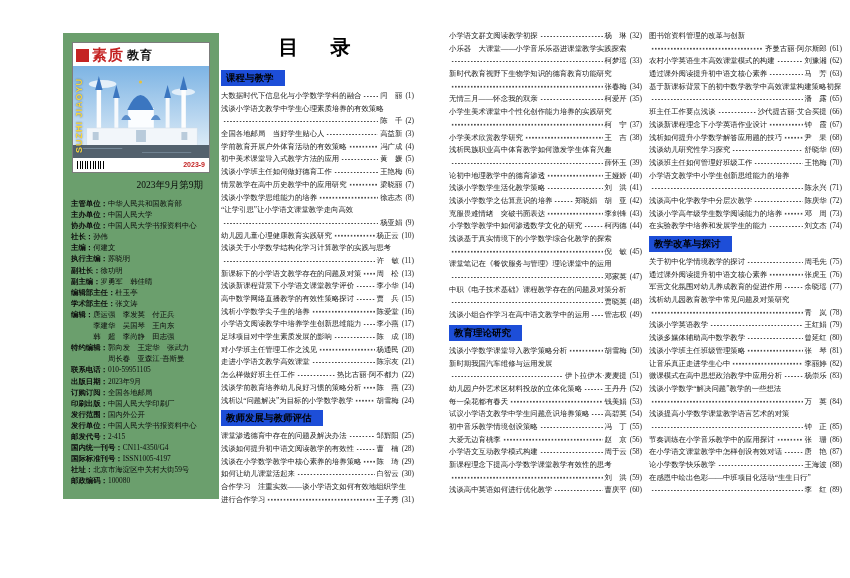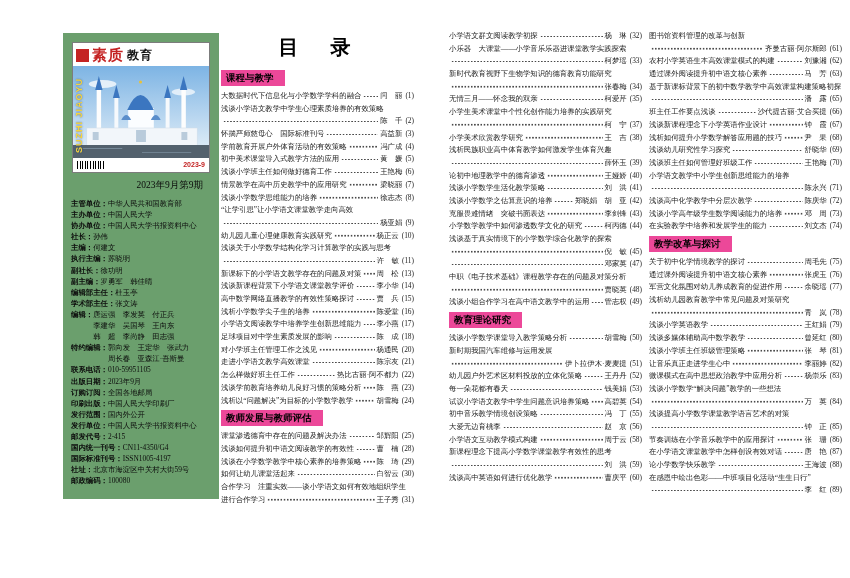--- a/index.html
+++ b/index.html
@@ -38,21 +38,21 @@
   
   .toc-col{position:absolute;top:30px;width:193px;}
   #toc-col1{left:221px;}
   #toc-col2{left:449px;}
   #toc-col3{left:649px;}
   .toc-title{
     text-align:center;font-size:20px;font-weight:bold;color:#000;
     letter-spacing:6px;margin:4px 0 9px;
   }
   .section-bar{
-    background:#ec4899;color:#000;font-weight:bold;font-size:9.5px;
+    background:#1d4ed8;color:#000;font-weight:bold;font-size:9.5px;
     font-family:"Liberation Sans",sans-serif;
     width:fit-content;padding:2px 11px 2px 5px;margin:3px 0 4px;line-height:12px;
   }
   .t-line{display:flex;align-items:baseline;height:12.7px;line-height:12.7px;font-size:7.4px;white-space:nowrap;}
   .t-title{flex:0 1 auto;overflow:hidden;}
   .t-title-full{height:12.7px;line-height:12.7px;font-size:7.4px;white-space:nowrap;overflow:hidden;}
   .leader{
     flex:1 1 4px;min-width:4px;height:3.4px;align-self:center;margin:0 2px;
     background-image:radial-gradient(circle,#4a4a4a 0.7px,transparent 0.85px);
     background-size:3.2px 3.4px;background-repeat:repeat-x;background-position:0 50%;
@@ -153,21 +153,21 @@
       <span class="t-author">闫　丽</span>
       <span class="t-page">(1)</span>
     </div>
     <div class="t-title-full">浅谈小学语文教学中学生心理素质培养的有效策略</div>
     <div class="t-line">
       <div class="leader"></div>
       <span class="t-author">陈　千</span>
       <span class="t-page">(2)</span>
     </div>
     <div class="t-line">
-      <span class="t-title">怀揣严师慈母心　国际标准刊号</span>
+      <span class="t-title">全国各地邮局　当好学生贴心人</span>
       <div class="leader"></div>
       <span class="t-author">高益新</span>
       <span class="t-page">(3)</span>
     </div>
     <div class="t-line">
       <span class="t-title">学前教育开展户外体育活动的有效策略</span>
       <div class="leader"></div>
       <span class="t-author">冯广成</span>
       <span class="t-page">(4)</span>
     </div>
@@ -384,20 +384,21 @@
       <div class="leader"></div>
       <span class="t-author">柯丙德</span>
       <span class="t-page">(44)</span>
     </div>
     <div class="t-title-full">浅谈基于真实情境下的小学数学综合化教学的探索</div>
     <div class="t-line">
       <div class="leader"></div>
       <span class="t-author">倪　敏</span>
       <span class="t-page">(45)</span>
     </div>
+    <div class="t-title-full">课堂笔记在《餐饮服务与管理》理论课堂中的运用</div>
     <div class="t-line">
       <div class="leader"></div>
       <span class="t-author">邓家英</span>
       <span class="t-page">(47)</span>
     </div>
     <div class="t-title-full">中职《电子技术基础》课程教学存在的问题及对策分析</div>
     <div class="t-line">
       <div class="leader"></div>
       <span class="t-author">贾晓英</span>
       <span class="t-page">(48)</span>

